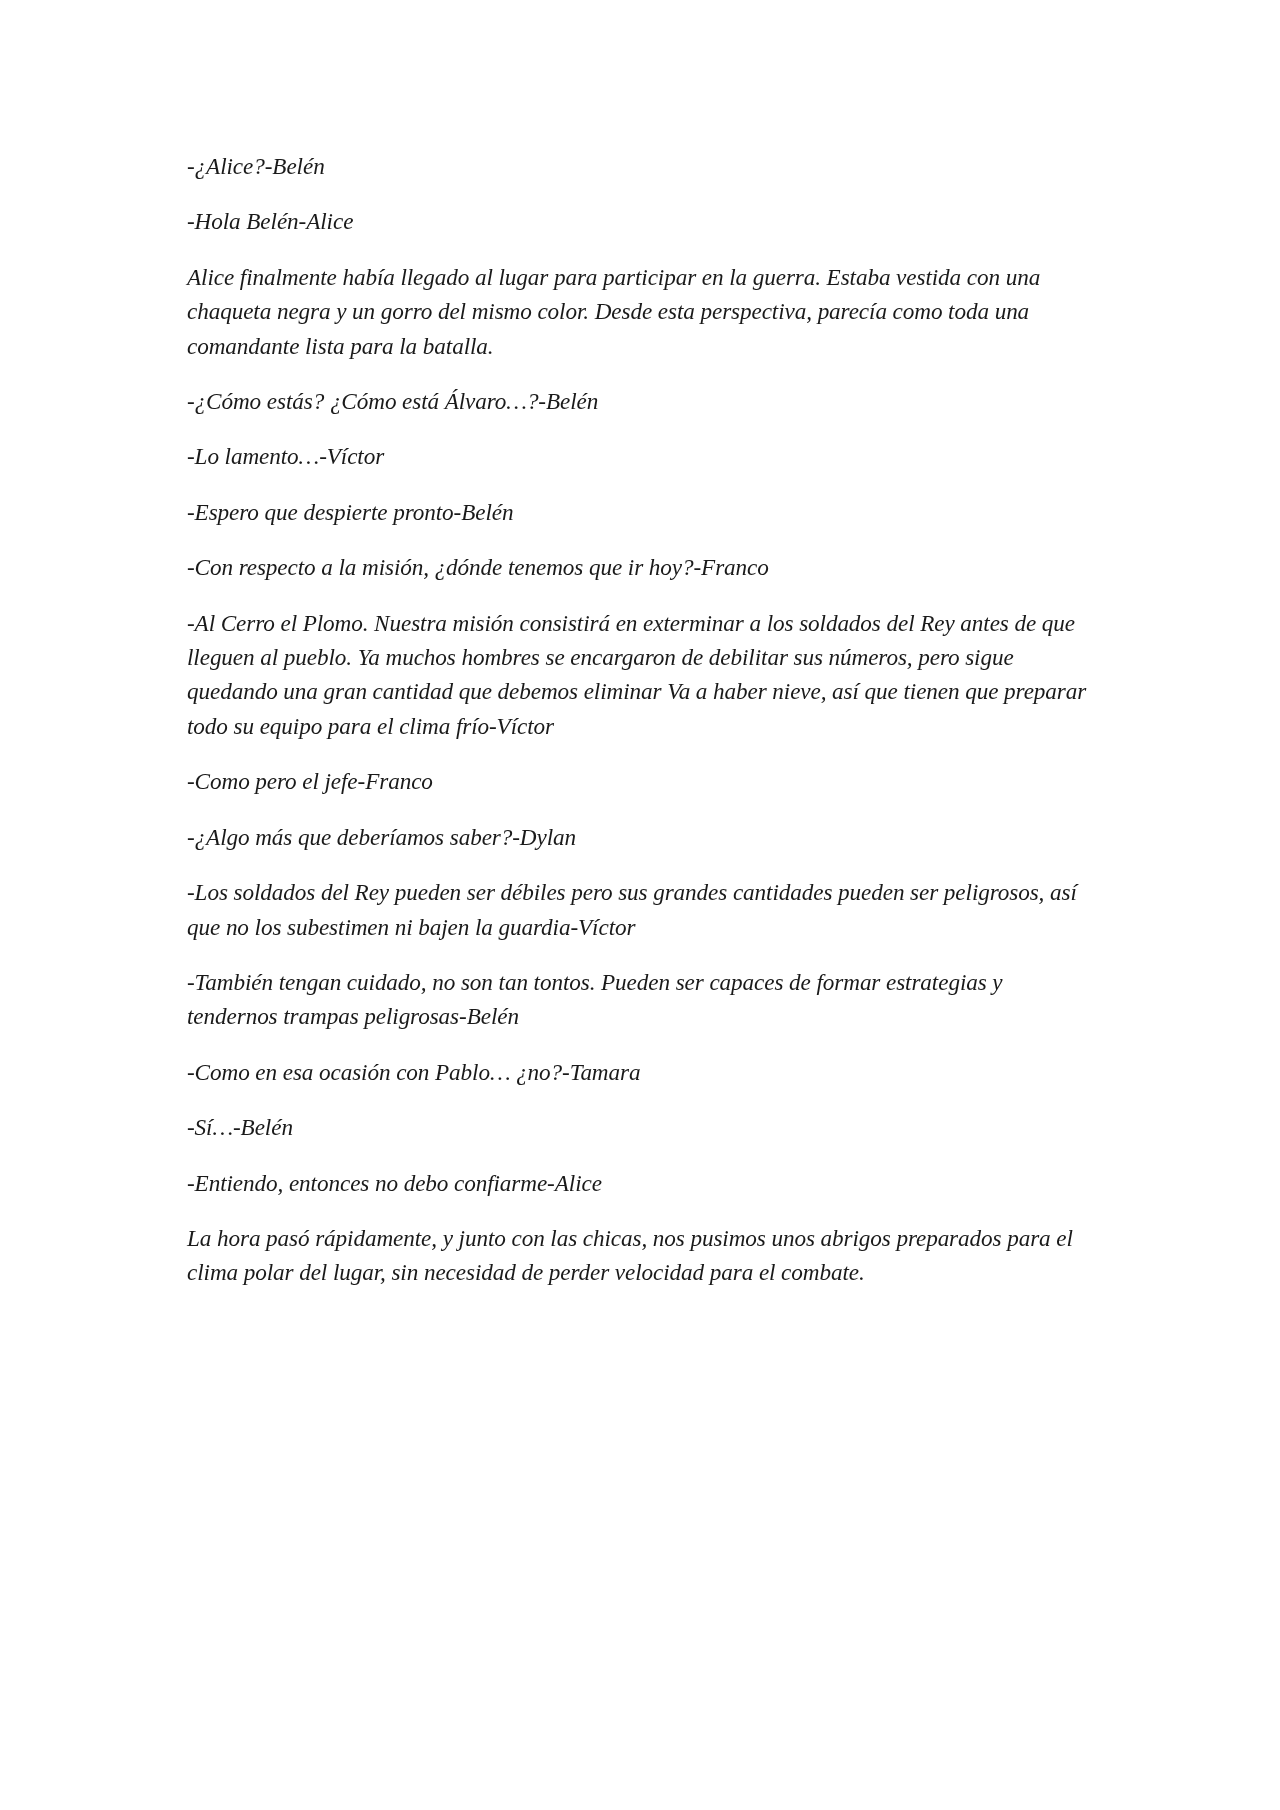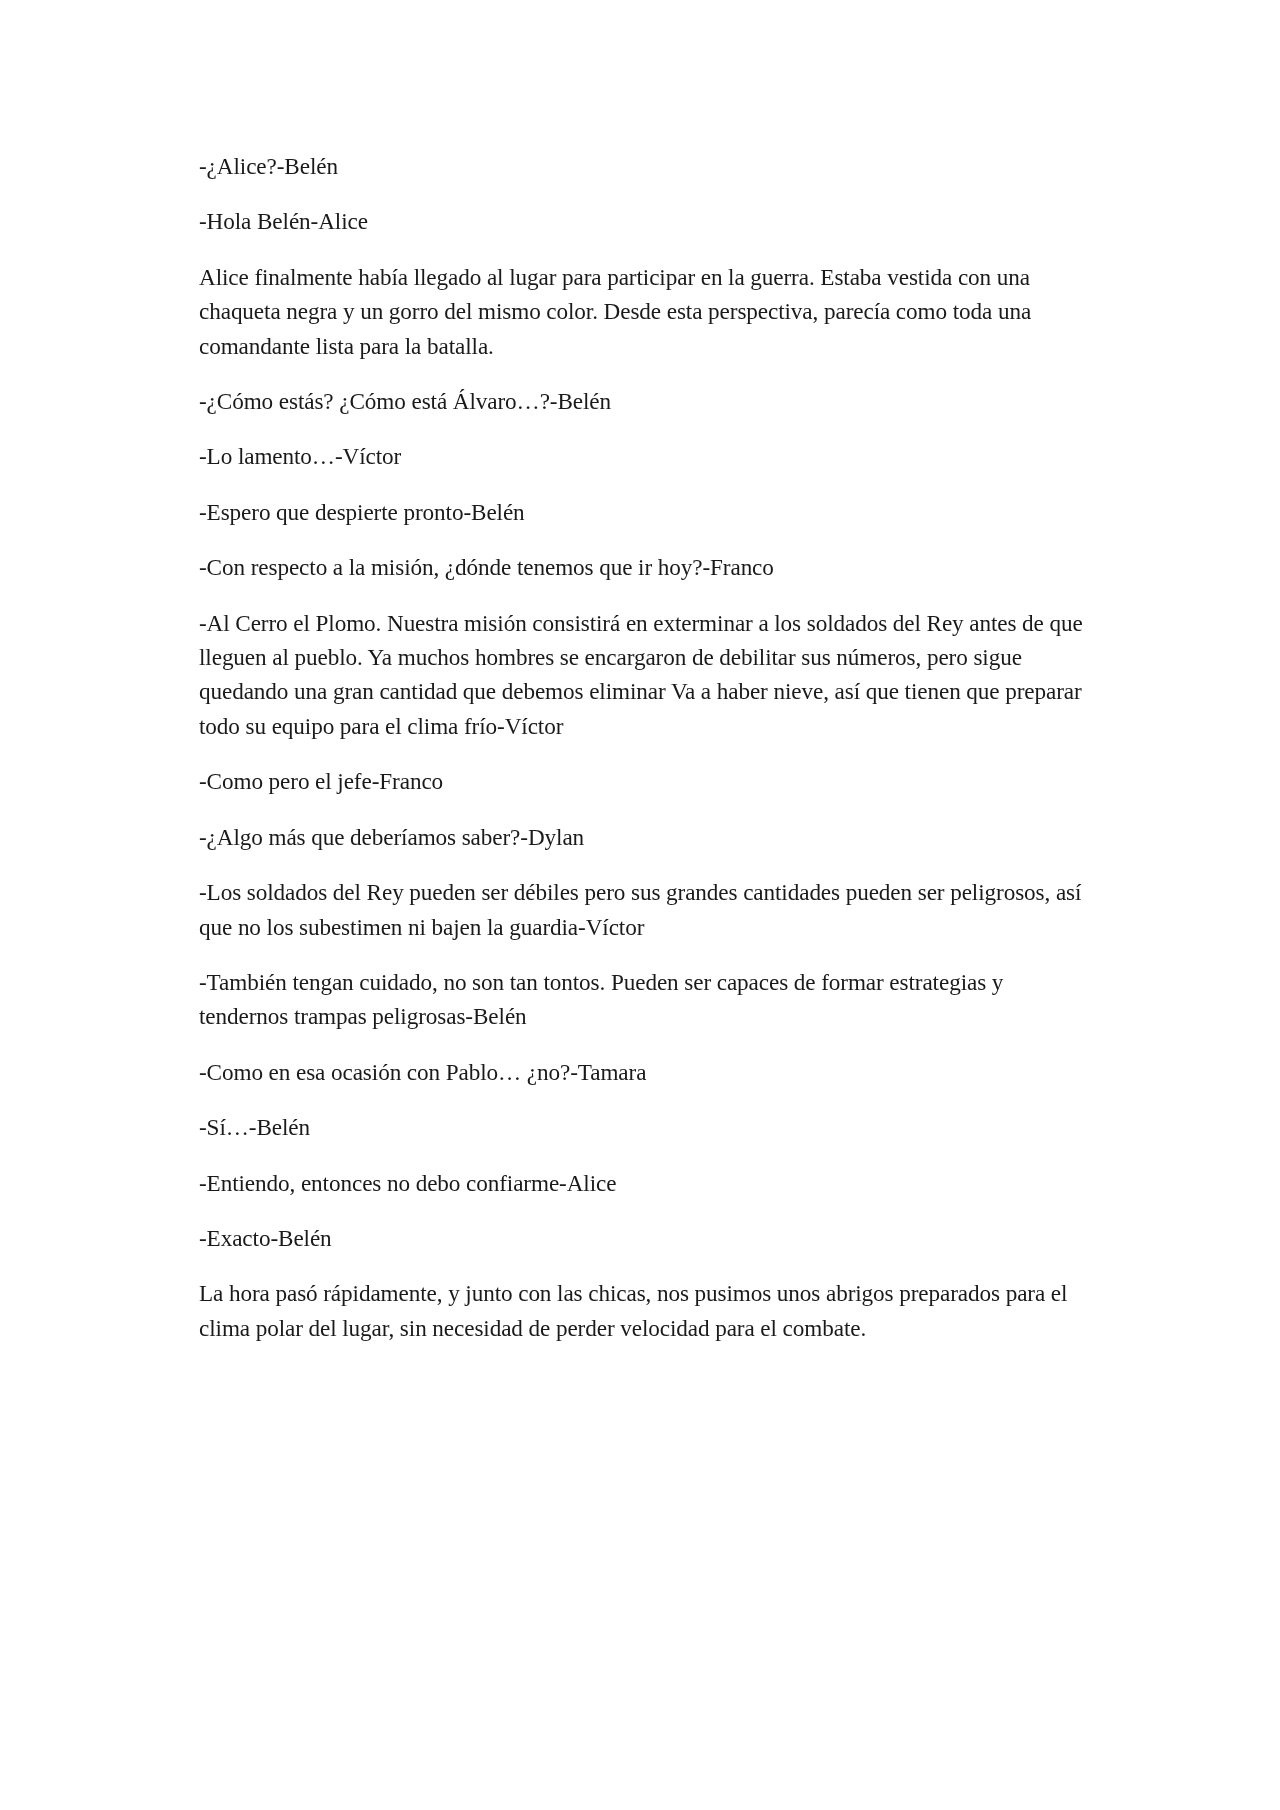--- a/index.html
+++ b/index.html
@@ -26,22 +26,23 @@
       left: 183px;
       top: 149px;
       width: 912px;
       font-family: "Liberation Serif", "DejaVu Serif", serif;
       font-size: 23.2px;
       line-height: 34.4px;
       color: #1a1a1a;
       letter-spacing: -0.1px;
     }
     .para {
-      margin: 0 0 21px 16px;
+      margin: 0 0 21px 4px;
       padding: 0;
+      font-style: italic;
     }
   </style>
 </head>
 <body>
 
 <div class="page">
   <div class="content">
     <p class="para">-¿Alice?-Belén</p>
     <p class="para">-Hola Belén-Alice</p>
     <p class="para">Alice finalmente había llegado al lugar para participar en la guerra. Estaba vestida con una chaqueta negra y un gorro del mismo color. Desde esta perspectiva, parecía como toda una comandante lista para la batalla.</p>
@@ -50,16 +51,15 @@
     <p class="para">-Espero que despierte pronto-Belén</p>
     <p class="para">-Con respecto a la misión, ¿dónde tenemos que ir hoy?-Franco</p>
     <p class="para">-Al Cerro el Plomo. Nuestra misión consistirá en exterminar a los soldados del Rey antes de que lleguen al pueblo. Ya muchos hombres se encargaron de debilitar sus números, pero sigue quedando una gran cantidad que debemos eliminar Va a haber nieve, así que tienen que preparar todo su equipo para el clima frío-Víctor</p>
     <p class="para">-Como pero el jefe-Franco</p>
     <p class="para">-¿Algo más que deberíamos saber?-Dylan</p>
     <p class="para">-Los soldados del Rey pueden ser débiles pero sus grandes cantidades pueden ser peligrosos, así que no los subestimen ni bajen la guardia-Víctor</p>
     <p class="para">-También tengan cuidado, no son tan tontos. Pueden ser capaces de formar estrategias y tendernos trampas peligrosas-Belén</p>
     <p class="para">-Como en esa ocasión con Pablo… ¿no?-Tamara</p>
     <p class="para">-Sí…-Belén</p>
     <p class="para">-Entiendo, entonces no debo confiarme-Alice</p>
-    <p class="para">-Exacto-Belén</p>
     <p class="para">La hora pasó rápidamente, y junto con las chicas, nos pusimos unos abrigos preparados para el clima polar del lugar, sin necesidad de perder velocidad para el combate.</p>
   </div>
 </div>
 
 </body></html>

